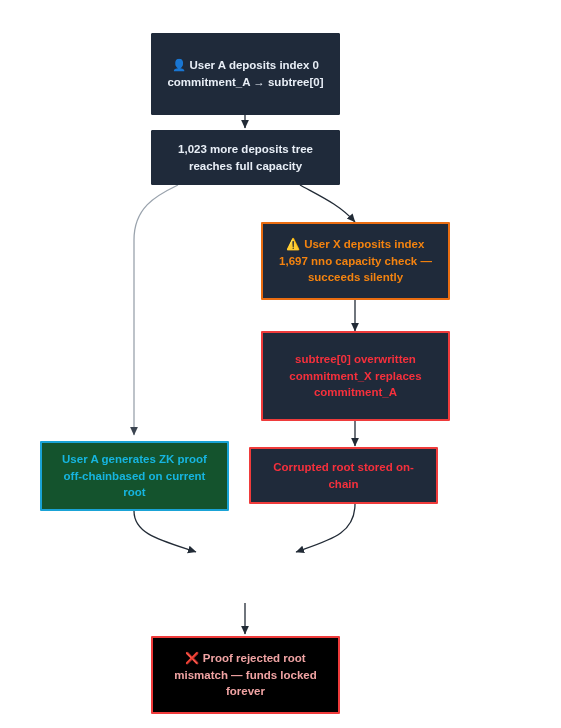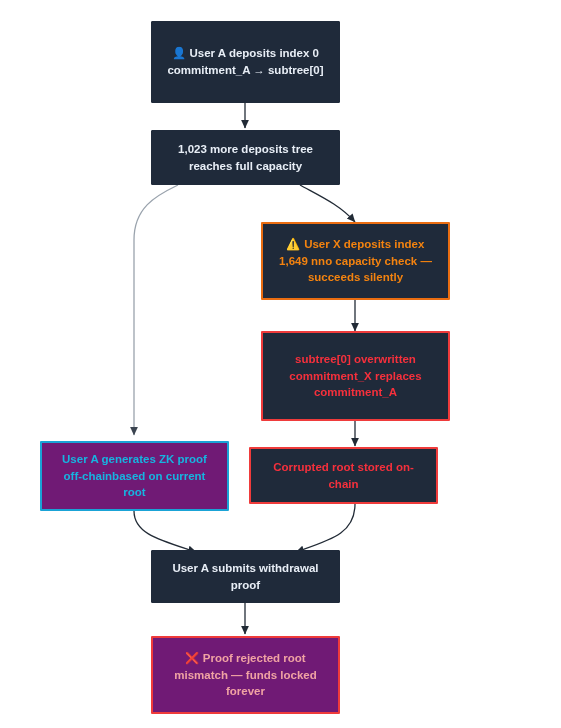--- a/index.html
+++ b/index.html
@@ -54,26 +54,26 @@
     background: #1f2a3a;
     border: 2px solid #ea6d11;
     color: #f4830f;
   }
   .n-bad {
     background: #1f2a3a;
     border: 2px solid #ef3b3b;
     color: #f6303c;
   }
   .n-info {
-    background: #701a75;
+    background: #14532d;
     border: 2px solid #1aa3d6;
     color: #16b5e0;
   }
   .n-fatal {
-    background: #701a75;
+    background: #000000;
     border: 2px solid #ef3b3b;
     color: #f0a3a3;
   }
 </style>
 </head>
 <body>
 
 <div id="canvas">
 
   <svg class="edges" viewBox="0 0 561 728">
@@ -96,45 +96,42 @@
 
     <path d="M355,406 L355,446" fill="none" stroke="#222b36" stroke-width="1.3" marker-end="url(#arrow-dark)"></path>
 
     <path d="M134,511 C134,534 160,540 196,552" fill="none" stroke="#222b36" stroke-width="1.3" marker-end="url(#arrow-dark)"></path>
 
     <path d="M355,504 C355,534 330,540 296,552" fill="none" stroke="#222b36" stroke-width="1.3" marker-end="url(#arrow-dark)"></path>
 
     <path d="M245,603 L245,634" fill="none" stroke="#222b36" stroke-width="1.3" marker-end="url(#arrow-dark)"></path>
   </svg>
 
-  <div class="node n-plain" style="left:151px; top:21px; width:189px; height:82px;">
+  <div class="node n-plain" style="left:151px; top:33px; width:189px; height:82px;">
     <span class="txt">👤 User A deposits index 0 commitment_A → subtree[0]</span>
   </div>
 
   <div class="node n-plain" style="left:151px; top:130px; width:189px; height:55px;">
     <span class="txt">1,023 more deposits tree reaches full capacity</span>
   </div>
 
   <div class="node n-warn" style="left:261px; top:222px; width:189px; height:78px;">
-    <span class="txt">⚠️ User X deposits index 1,649 nno capacity check — succeeds silently</span>
+    <span class="txt">⚠️ User X deposits index 1,697 nno capacity check — succeeds silently</span>
   </div>
 
   <div class="node n-bad" style="left:261px; top:331px; width:189px; height:90px;">
     <span class="txt">subtree[0] overwritten commitment_X replaces commitment_A</span>
   </div>
 
   <div class="node n-bad" style="left:249px; top:447px; width:189px; height:57px;">
     <span class="txt">Corrupted root stored on-chain</span>
   </div>
 
   <div class="node n-info" style="left:40px; top:441px; width:189px; height:70px;">
     <span class="txt">User A generates ZK proof off-chainbased on current root</span>
   </div>
 
-  <div class="node n-plain" style="left:151px; top:550px; width:189px; height:53px;">
-    <span class="txt">User A submits withdrawal proof</span>
-  </div>
 
   <div class="node n-fatal" style="left:151px; top:636px; width:189px; height:78px;">
     <span class="txt">❌ Proof rejected root mismatch — funds locked forever</span>
   </div>
 
 </div>
 
 </body></html>

